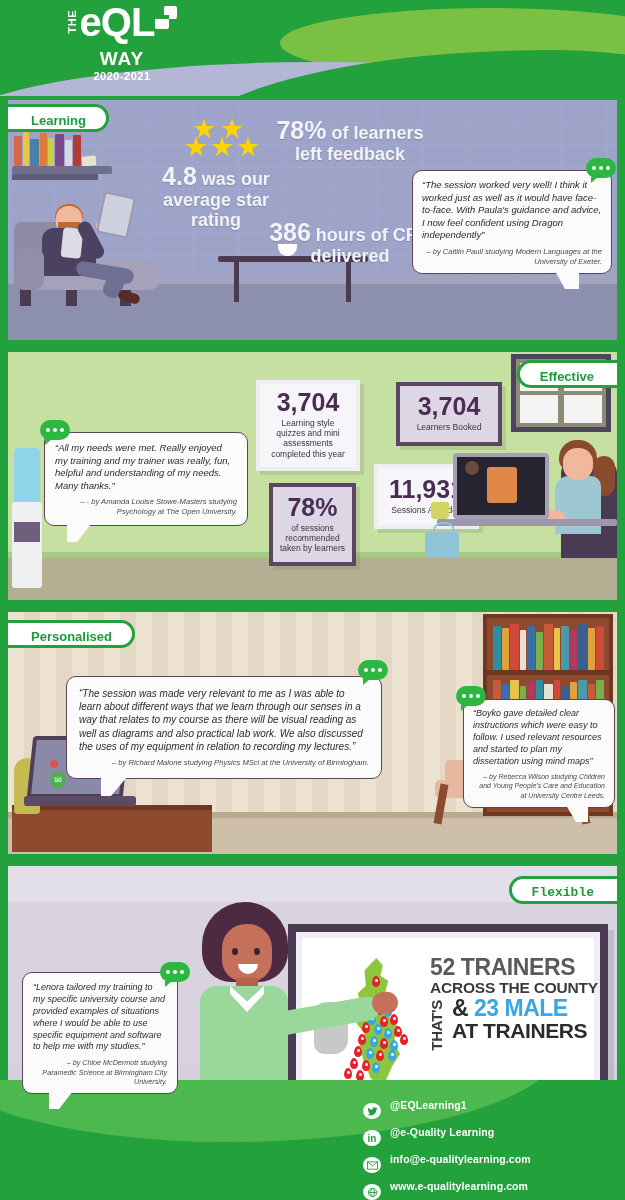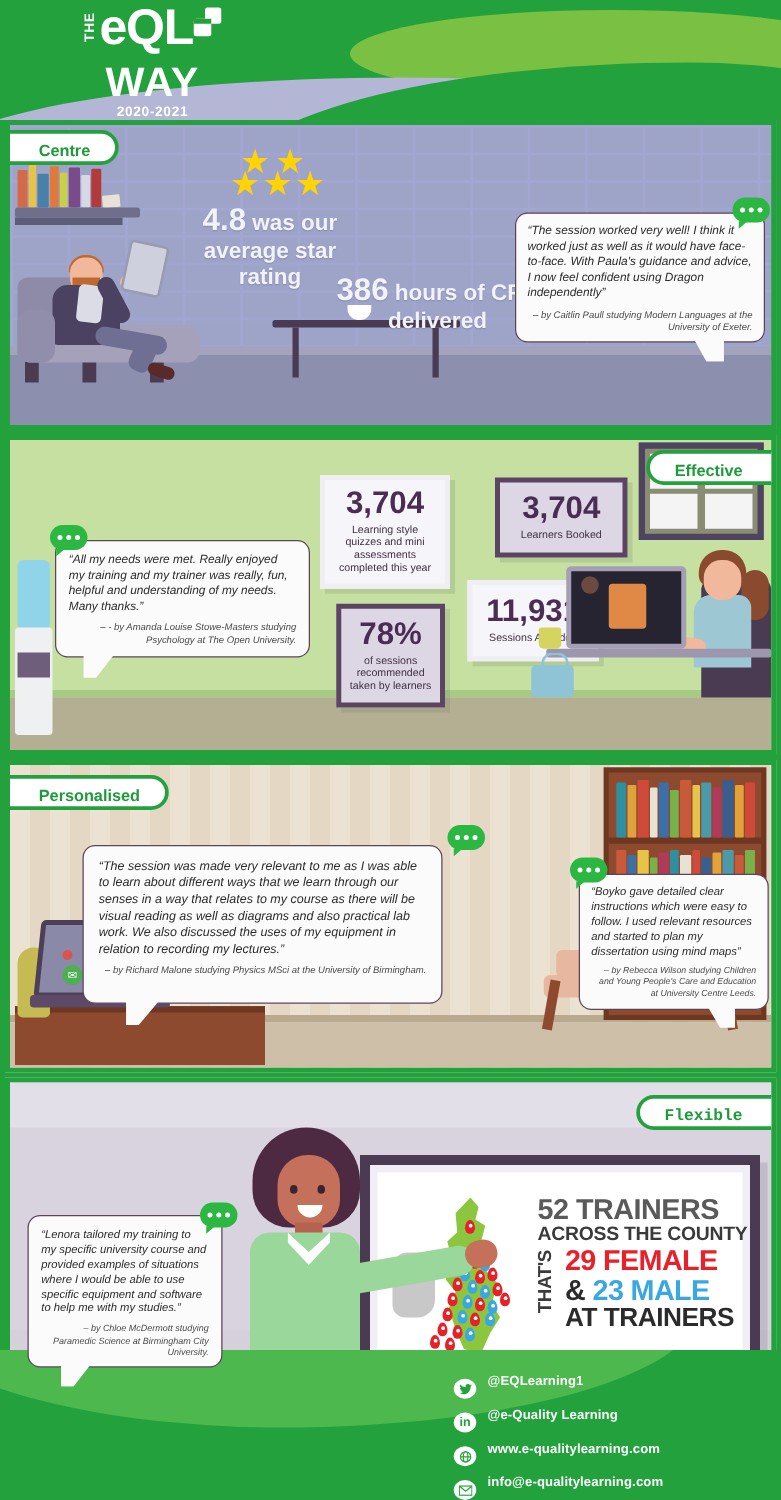--- a/index.html
+++ b/index.html
@@ -17,21 +17,21 @@
   .hdr-wave-gr2{position:absolute;left:180px;top:50px;width:620px;height:100px;background:#22a13c;border-radius:60% 40% 0 0/100% 100% 0 0;}
   .logo{position:absolute;left:52px;top:4px;width:140px;height:80px;text-align:center;color:#fff;z-index:5;}
   .logo-row{display:flex;align-items:flex-start;justify-content:center;height:46px;}
   .logo-the{writing-mode:vertical-rl;transform:rotate(180deg);font-size:11px;font-weight:bold;letter-spacing:.5px;line-height:1;margin-top:6px;margin-right:2px;}
   .logo-eql{font-size:40px;font-weight:bold;line-height:.9;letter-spacing:-1px;}
   .logo-mark{position:relative;width:22px;height:26px;margin-left:1px;margin-top:2px;}
   .logo-mark i{position:absolute;display:block;background:#fff;}
   .logo-mark i.a{right:0;top:0;width:13px;height:13px;border-radius:2px;}
   .logo-mark i.b{left:0;top:9px;width:14px;height:14px;border-radius:2px;}
   .logo-mark i.c{left:0;top:9px;width:14px;height:4px;background:#22a13c;}
-  .logo-way{font-size:33px;font-weight:bold;letter-spacing:1px;line-height:1;margin-top:-1px;}
+  .logo-way{font-size:19px;font-weight:bold;letter-spacing:1px;line-height:1;margin-top:-1px;}
   .logo-year{font-size:11px;font-weight:bold;letter-spacing:.5px;margin-top:2px;}
 
   
   .panel{position:absolute;left:4px;width:617px;border:4px solid #22a13c;box-sizing:border-box;overflow:hidden;}
   #panel-quality{top:96px;height:248px;background:#9ea3c8;}
   #panel-effective{top:348px;height:256px;background:#c5e0a0;}
   #panel-personalised{top:608px;height:250px;background:#e8ddcc;}
   #panel-flexible{top:862px;height:258px;background:#e2dfe9;}
 
   .tag{position:absolute;z-index:30;background:#fff;border:3px solid #22a13c;height:28px;line-height:28px;
@@ -253,37 +253,40 @@
       <span class="star" style="left:8px;top:0;">★</span>
       <span class="star" style="left:36px;top:0;">★</span>
       <span class="star" style="left:0px;top:18px;">★</span>
       <span class="star" style="left:26px;top:18px;">★</span>
       <span class="star" style="left:52px;top:18px;">★</span>
     </div>
 
     <div class="qtext" style="left:128px;top:62px;width:160px;">
       <b>4.8</b><span> was our average star rating</span>
     </div>
+    <div class="qtext" style="left:262px;top:16px;width:160px;">
+      <b>78%</b><span> of learners left feedback</span>
+    </div>
     <div class="qtext" style="left:256px;top:118px;width:172px;">
       <b>386</b><span> hours of CPD delivered</span>
     </div>
 
     <div class="dots" style="left:578px;top:58px;">
       <s></s>
         <s></s>
         <s></s>
     </div>
     <div class="bubble" style="left:404px;top:70px;width:200px;padding:8px 9px 7px 9px;">
       <div class="q">“The session worked very well! I think it worked just as well as it would have face-to-face. With Paula's guidance and advice, I now feel confident using Dragon independently”</div>
       <div class="by">– by Caitlin Paull studying Modern Languages at the University of Exeter.</div>
       <div class="tail" style="right:32px;bottom:-16px;border-left:10px solid transparent;border-right:14px solid #fbfbfb;border-top:18px solid #fbfbfb;"></div>
     </div>
 
     <div class="tag tag-left" style="top:4px;">
-      <span>Centre</span>
+      <span>Learning</span>
     </div>
   </div>
 
   <div class="panel" id="panel-effective">
     <div class="e-skirt"></div>
     <div class="e-floor"></div>
 
     <div class="window">
       <div class="pane" style="left:4px;top:4px;width:38px;height:28px;"></div>
       <div class="pane" style="right:4px;top:4px;width:38px;height:28px;"></div>
@@ -397,21 +400,21 @@
       <div class="lt-dot"></div>
       <div class="lt-badge">✉</div>
       <div class="lt-base"></div>
     </div>
 
     <div class="dots" style="left:350px;top:48px;">
       <s></s>
         <s></s>
         <s></s>
     </div>
-    <div class="bubble" style="left:58px;top:64px;width:288px;padding:10px 12px 21px 12px;">
+    <div class="bubble" style="left:58px;top:64px;width:316px;padding:10px 12px 10px 12px;">
       <div class="q" style="font-size:10px;">“The session was made very relevant to me as I was able to learn about different ways that we learn through our senses in a way that relates to my course as there will be visual reading as well as diagrams and also practical lab work. We also discussed the uses of my equipment in relation to recording my lectures.”</div>
       <div class="by">– by Richard Malone studying Physics MSci at the University of Birmingham.</div>
       <div class="tail" style="left:34px;bottom:-18px;border-right:16px solid transparent;border-left:10px solid #fbfbfb;border-top:19px solid #fbfbfb;"></div>
     </div>
 
     <div class="dots" style="left:448px;top:74px;">
       <s></s>
         <s></s>
         <s></s>
     </div>
@@ -459,21 +462,20 @@
           <div class="pin" style="left:36px;top:108px;background:#e8202a;"></div>
           <div class="pin" style="left:48px;top:110px;background:#e8202a;"></div>
           <div class="pin" style="left:58px;top:112px;background:#39a8e0;"></div>
           <div class="pin" style="left:30px;top:118px;background:#e8202a;"></div>
           <div class="pin" style="left:42px;top:120px;background:#e8202a;"></div>
         </div>
         <div class="board-txt">
           <div class="bt1">52 TRAINERS</div>
           <div class="bt2">ACROSS THE COUNTY</div>
           <div class="bt-rot">THAT'S</div>
-          <div class="bt3">29 FEMALE</div>
           <div class="bt4">
             <em>&amp;</em>
             <span>23 MALE</span>
           </div>
           <div class="bt5">AT TRAINERS</div>
         </div>
       </div>
     </div>
 
     <div class="lady">
@@ -516,33 +518,33 @@
             </svg>
         </div>
         <div class="stxt">@EQLearning1</div>
       </div>
       <div class="srow">
         <div class="sico" style="font-size:10px;">in</div>
         <div class="stxt">@e-Quality Learning</div>
       </div>
       <div class="srow">
         <div class="sico">
+          <svg width="11" height="9" viewBox="0 0 24 18">
+              <rect x="1" y="1" width="22" height="16" fill="none" stroke="#22a13c" stroke-width="2"></rect>
+              <path d="M1 1l11 9 11-9" fill="none" stroke="#22a13c" stroke-width="2"></path>
+            </svg>
+        </div>
+        <div class="stxt">info@e-qualitylearning.com</div>
+      </div>
+      <div class="srow">
+        <div class="sico">
           <svg width="11" height="11" viewBox="0 0 24 24">
               <circle cx="12" cy="12" r="9" fill="none" stroke="#22a13c" stroke-width="2"></circle>
               <ellipse cx="12" cy="12" rx="4" ry="9" fill="none" stroke="#22a13c" stroke-width="2"></ellipse>
               <line x1="3" y1="12" x2="21" y2="12" stroke="#22a13c" stroke-width="2"></line>
             </svg>
         </div>
         <div class="stxt">www.e-qualitylearning.com</div>
       </div>
-      <div class="srow">
-        <div class="sico">
-          <svg width="11" height="9" viewBox="0 0 24 18">
-              <rect x="1" y="1" width="22" height="16" fill="none" stroke="#22a13c" stroke-width="2"></rect>
-              <path d="M1 1l11 9 11-9" fill="none" stroke="#22a13c" stroke-width="2"></path>
-            </svg>
-        </div>
-        <div class="stxt">info@e-qualitylearning.com</div>
-      </div>
     </div>
   </div>
 
 </div>
 
 </body></html>

